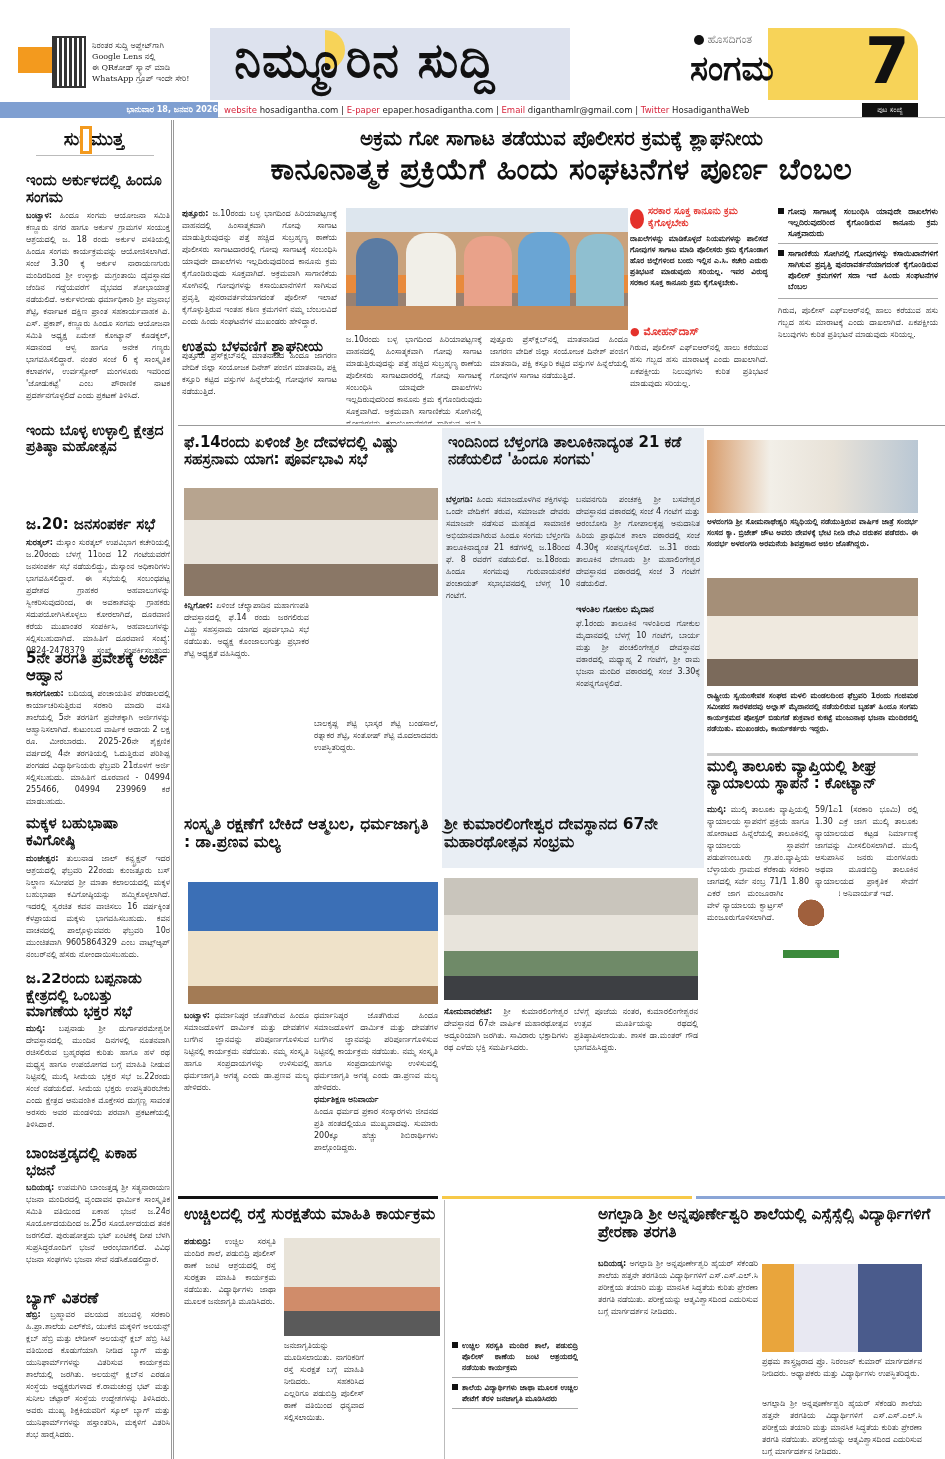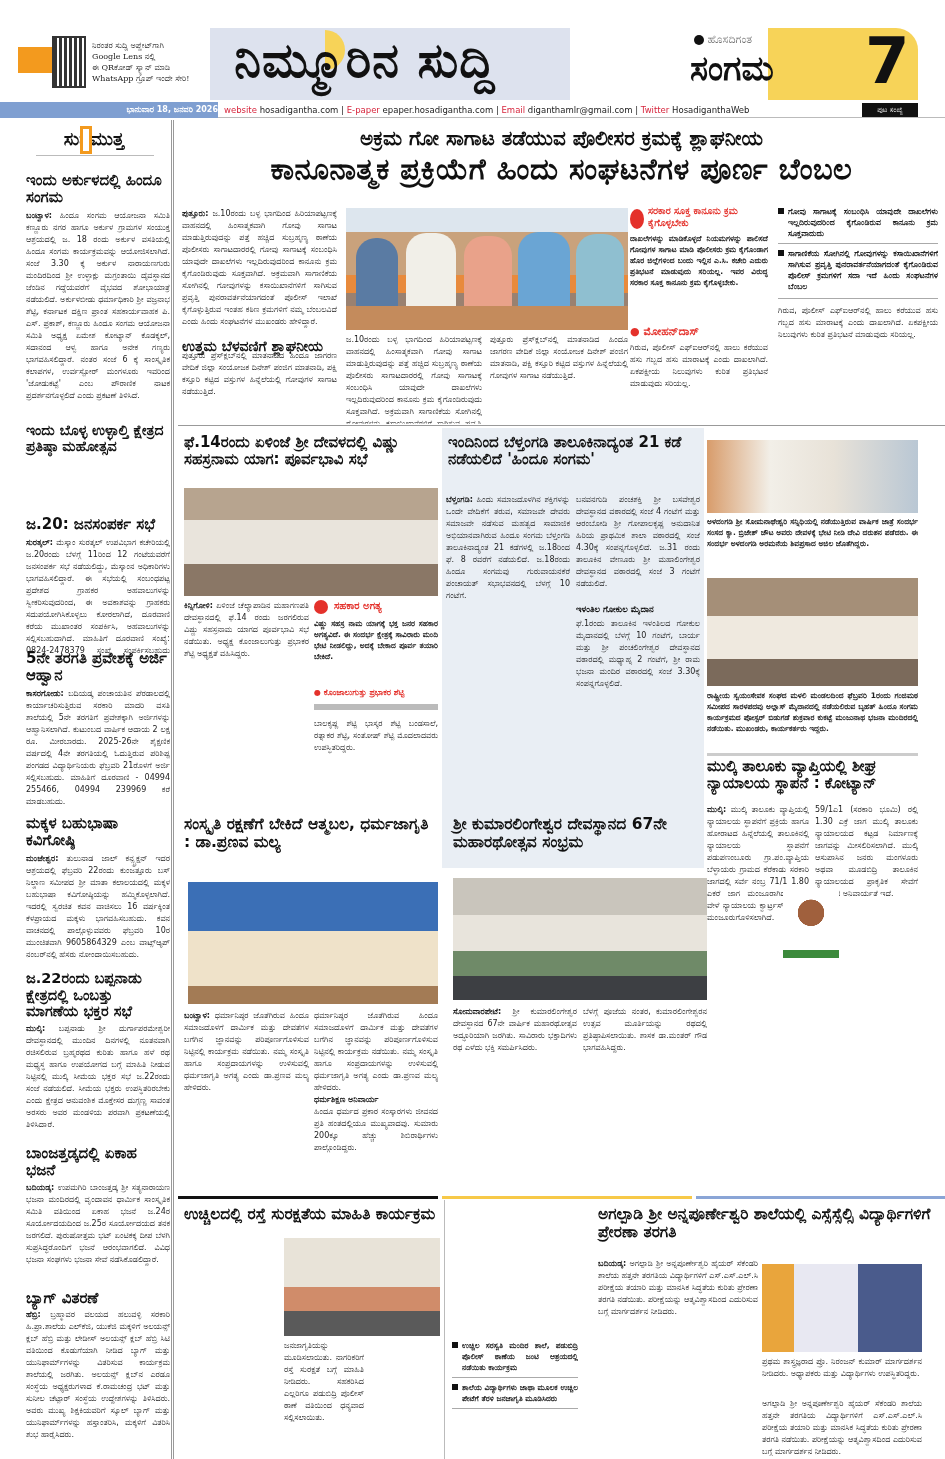--- a/index.html
+++ b/index.html
@@ -137,27 +137,20 @@
     <div class="body-text" style="margin-top:6px;height:80px">ಗಿರುವ, ಪೊಲೀಸ್ ಎಫ್‌ಐಆರ್‌ನಲ್ಲಿ ಹಾಲು ಕರೆಯುವ ಹಸು ಗಬ್ಬದ ಹಸು ಮಾರಾಟಕ್ಕೆ ಎಂದು ದಾಖಲಾಗಿದೆ. ಏಕಪಕ್ಷೀಯ ನಿಲುವುಗಳು ಕುರಿತ ಪ್ರತಿಭಟನೆ ಮಾಡುವುದು ಸರಿಯಲ್ಲ.</div>
   </div>
 </div>
 
 <div class="abs rule" style="left:178px;top:425px;width:767px;height:1px"></div>
 
 <div class="abs" style="left:180px;top:428px;width:258px;height:380px">
   <div class="hl" style="font-size:15px;padding:6px 4px 0">ಫೆ.14ರಂದು ಏಳಿಂಜೆ ಶ್ರೀ ದೇವಳದಲ್ಲಿ ವಿಷ್ಣು ಸಹಸ್ರನಾಮ ಯಾಗ: ಪೂರ್ವಭಾವಿ ಸಭೆ</div>
   <div class="abs photo" style="left:4px;top:60px;width:254px;height:108px;background:linear-gradient(180deg,#b7a48f 0 30%,#e9e4dc 30% 70%,#8a7766 70%)"></div>
   <div class="abs body-text" style="left:4px;top:172px;width:125px;height:205px"><b>ಕಿನ್ನಿಗೋಳಿ:</b> <span>ಏಳಿಂಜೆ ಚೆಲ್ಯಾಪಾಡಿನ ಮಹಾಗಣಪತಿ ದೇವಸ್ಥಾನದಲ್ಲಿ ಫೆ.14 ರಂದು ಜರಗಲಿರುವ ವಿಷ್ಣು ಸಹಸ್ರನಾಮ ಯಾಗದ ಪೂರ್ವಭಾವಿ ಸಭೆ ನಡೆಯಿತು. ಅಧ್ಯಕ್ಷ ಕೊಂಜಾಲುಗುತ್ತು ಪ್ರಭಾಕರ ಶೆಟ್ಟಿ ಅಧ್ಯಕ್ಷತೆ ವಹಿಸಿದ್ದರು.</span></div>
-  <div class="abs" style="left:134px;top:172px;width:124px;height:112px">
-    <div class="abs" style="left:0;top:0;width:14px;height:14px;border-radius:50%;background:#e4312b"></div>
-    <div class="abs" style="left:20px;top:0;font-size:10px;font-weight:bold;color:#e4312b">ಸಹಕಾರ ಅಗತ್ಯ</div>
-    <div class="abs body-text" style="left:0;top:18px;width:124px;height:66px;font-weight:bold;font-size:7.5px;line-height:11px">ವಿಷ್ಣು ಸಹಸ್ರ ನಾಮ ಯಾಗಕ್ಕೆ ಭಕ್ತ ಜನರ ಸಹಕಾರ ಅಗತ್ಯವಿದೆ. ಈ ಸಂದರ್ಭ ಕ್ಷೇತ್ರಕ್ಕೆ ಸಾವಿರಾರು ಮಂದಿ ಭೇಟಿ ನೀಡಲಿದ್ದು, ಅದಕ್ಕೆ ಬೇಕಾದ ಪೂರ್ವ ತಯಾರಿ ಬೇಕಿದೆ.</div>
-    <div class="abs" style="left:0;top:88px;font-size:8px;font-weight:bold;color:#e4312b">● <span>ಕೊಂಜಾಲುಗುತ್ತು ಪ್ರಭಾಕರ ಶೆಟ್ಟಿ</span></div>
-    <div class="abs" style="left:0;top:104px;width:124px;height:6px;background:#bbb"></div>
-  </div>
   <div class="abs body-text" style="left:134px;top:290px;width:124px;height:86px">ಬಾಲಕೃಷ್ಣ ಶೆಟ್ಟಿ ಭಾಸ್ಕರ ಶೆಟ್ಟಿ ಬಂಡಸಾಲೆ, ರತ್ನಾಕರ ಶೆಟ್ಟಿ, ಸಂತೋಷ್ ಶೆಟ್ಟಿ ಮೊದಲಾದವರು ಉಪಸ್ಥಿತರಿದ್ದರು.</div>
 </div>
 
 <div class="abs" style="left:442px;top:428px;width:262px;height:440px;background:#e9eef4">
   <div class="hl" style="font-size:15px;padding:6px 6px 0">ಇಂದಿನಿಂದ ಬೆಳ್ತಂಗಡಿ ತಾಲೂಕಿನಾದ್ಯಂತ 21 ಕಡೆ ನಡೆಯಲಿದೆ 'ಹಿಂದೂ ಸಂಗಮ'</div>
   <div class="abs body-text" style="left:4px;top:66px;width:124px;height:310px"><b>ಬೆಳ್ತಂಗಡಿ:</b> <span>ಹಿಂದು ಸಮಾಜದೊಳಗಿನ ಶಕ್ತಿಗಳನ್ನು ಒಂದೇ ವೇದಿಕೆಗೆ ತರುವ, ಸಮಾಜವೇ ದೇವರು ಸಮಾಜವೇ ನಡೆಸುವ ಮಹತ್ವದ ಸಾಮಾಜಿಕ ಅಭಿಯಾನವಾಗಿರುವ ಹಿಂದೂ ಸಂಗಮ ಬೆಳ್ತಂಗಡಿ ತಾಲೂಕಿನಾದ್ಯಂತ 21 ಕಡೆಗಳಲ್ಲಿ ಜ.18ರಿಂದ ಫೆ. 8 ರವರೆಗೆ ನಡೆಯಲಿದೆ. ಜ.18ರಂದು ಹಿಂದೂ ಸಂಗಮವು ಗುರುವಾಯನಕೆರೆ ಪಂಚಾಯತ್ ಸಭಾಭವನದಲ್ಲಿ ಬೆಳಗ್ಗೆ 10 ಗಂಟೆಗೆ.</span></div>
   <div class="abs body-text" style="left:134px;top:66px;width:124px;height:108px">ಬನವನಗುಡಿ ಪಂಚಶಕ್ತಿ ಶ್ರೀ ಬಸವೇಶ್ವರ ದೇವಸ್ಥಾನದ ವಠಾರದಲ್ಲಿ ಸಂಜೆ 4 ಗಂಟೆಗೆ ಮತ್ತು ಆರಂಬೋಡಿ ಶ್ರೀ ಗೋಪಾಲಕೃಷ್ಣ ಅನುದಾನಿತ ಹಿರಿಯ ಪ್ರಾಥಮಿಕ ಶಾಲಾ ವಠಾರದಲ್ಲಿ ಸಂಜೆ 4.30ಕ್ಕೆ ಸಂಪನ್ನಗೊಳ್ಳಲಿದೆ. ಜ.31 ರಂದು ತಾಲೂಕಿನ ವೇಣೂರು ಶ್ರೀ ಮಹಾಲಿಂಗೇಶ್ವರ ದೇವಸ್ಥಾನದ ವಠಾರದಲ್ಲಿ ಸಂಜೆ 3 ಗಂಟೆಗೆ ನಡೆಯಲಿದೆ.</div>
   <div class="abs" style="left:134px;top:176px;font-size:8.5px;font-weight:bold">ಇಳಂತಿಲ ಗೋಕುಲ ಮೈದಾನ</div>
   <div class="abs body-text" style="left:134px;top:190px;width:124px;height:186px">ಫೆ.1ರಂದು ತಾಲೂಕಿನ ಇಳಂತಿಲದ ಗೋಕುಲ ಮೈದಾನದಲ್ಲಿ ಬೆಳಗ್ಗೆ 10 ಗಂಟೆಗೆ, ಬಾರ್ಯ ಮತ್ತು ಶ್ರೀ ಪಂಚಲಿಂಗೇಶ್ವರ ದೇವಸ್ಥಾನದ ವಠಾರದಲ್ಲಿ ಮಧ್ಯಾಹ್ನ 2 ಗಂಟೆಗೆ, ಶ್ರೀ ರಾಮ ಭಜನಾ ಮಂದಿರ ವಠಾರದಲ್ಲಿ ಸಂಜೆ 3.30ಕ್ಕೆ ಸಂಪನ್ನಗೊಳ್ಳಲಿದೆ.</div>
 </div>
@@ -179,33 +172,34 @@
   <div class="hl" style="font-size:15.5px;padding:4px">ಸಂಸ್ಕೃತಿ ರಕ್ಷಣೆಗೆ ಬೇಕಿದೆ ಆತ್ಮಬಲ, ಧರ್ಮಜಾಗೃತಿ : ಡಾ.ಪ್ರಣವ ಮಲ್ಯ</div>
   <div class="abs photo" style="left:8px;top:70px;width:250px;height:122px;background:linear-gradient(180deg,#3b6fb6 0 40%,#efe2c9 40% 85%,#a37b55 85%)"></div>
   <div class="abs body-text" style="left:4px;top:198px;width:125px;height:180px"><b>ಬಂಟ್ವಾಳ:</b> <span>ಧರ್ಮಾನಿಷ್ಠರ ಜೊತೆಗಿರುವ ಹಿಂದೂ ಸಮಾಜದೊಳಗೆ ದಾರ್ಮಿಕ ಮತ್ತು ದೇವತೆಗಳ ಬಗೆಗಿನ ಜ್ಞಾನವನ್ನು ಪರಿಪೂರ್ಣಗೊಳಿಸುವ ನಿಟ್ಟಿನಲ್ಲಿ ಕಾರ್ಯಕ್ರಮ ನಡೆಯಿತು. ನಮ್ಮ ಸಂಸ್ಕೃತಿ ಹಾಗೂ ಸಂಪ್ರದಾಯಗಳನ್ನು ಉಳಿಸುವಲ್ಲಿ ಧರ್ಮಜಾಗೃತಿ ಅಗತ್ಯ ಎಂದು ಡಾ.ಪ್ರಣವ ಮಲ್ಯ ಹೇಳಿದರು.</span></div>
   <div class="abs body-text" style="left:134px;top:198px;width:124px;height:180px">
     <span>ಧರ್ಮಾನಿಷ್ಠರ ಜೊತೆಗಿರುವ ಹಿಂದೂ ಸಮಾಜದೊಳಗೆ ದಾರ್ಮಿಕ ಮತ್ತು ದೇವತೆಗಳ ಬಗೆಗಿನ ಜ್ಞಾನವನ್ನು ಪರಿಪೂರ್ಣಗೊಳಿಸುವ ನಿಟ್ಟಿನಲ್ಲಿ ಕಾರ್ಯಕ್ರಮ ನಡೆಯಿತು. ನಮ್ಮ ಸಂಸ್ಕೃತಿ ಹಾಗೂ ಸಂಪ್ರದಾಯಗಳನ್ನು ಉಳಿಸುವಲ್ಲಿ ಧರ್ಮಜಾಗೃತಿ ಅಗತ್ಯ ಎಂದು ಡಾ.ಪ್ರಣವ ಮಲ್ಯ ಹೇಳಿದರು.</span>
     <b style="display:block">ಧರ್ಮಶಿಕ್ಷಣ ಅನಿವಾರ್ಯ</b>
     <span>ಹಿಂದೂ ಧರ್ಮದ ಪ್ರಕಾರ ಸಂಸ್ಕಾರಗಳು ಜೀವನದ ಪ್ರತಿ ಹಂತದಲ್ಲಿಯೂ ಮುಖ್ಯವಾದವು. ಸುಮಾರು 200ಕ್ಕೂ ಹೆಚ್ಚು ಶಿಬಿರಾರ್ಥಿಗಳು ಪಾಲ್ಗೊಂಡಿದ್ದರು.</span>
   </div>
 </div>
 
-<div class="abs" style="left:449px;top:812px;width:258px;height:380px">
+<div class="abs" style="left:440px;top:812px;width:258px;height:380px">
   <div class="hl" style="font-size:15.5px;padding:4px">ಶ್ರೀ ಕುಮಾರಲಿಂಗೇಶ್ವರ ದೇವಸ್ಥಾನದ 67ನೇ ಮಹಾರಥೋತ್ಸವ ಸಂಭ್ರಮ</div>
   <div class="abs photo" style="left:4px;top:66px;width:254px;height:122px;background:linear-gradient(180deg,#c9c5bc 0 30%,#e8e4dc 30% 60%,#6f8a68 60% 80%,#3d3f43 80%)"></div>
   <div class="abs body-text" style="left:4px;top:194px;width:124px;height:184px"><b>ಸೋಮವಾರಪೇಟೆ:</b> <span>ಶ್ರೀ ಕುಮಾರಲಿಂಗೇಶ್ವರ ದೇವಸ್ಥಾನದ 67ನೇ ವಾರ್ಷಿಕ ಮಹಾರಥೋತ್ಸವ ಅದ್ಧೂರಿಯಾಗಿ ಜರಗಿತು. ಸಾವಿರಾರು ಭಕ್ತಾದಿಗಳು ರಥ ಎಳೆದು ಭಕ್ತಿ ಸಮರ್ಪಿಸಿದರು.</span></div>
   <div class="abs body-text" style="left:134px;top:194px;width:124px;height:184px">ಬೆಳಗ್ಗೆ ಪೂಜೆಯ ನಂತರ, ಕುಮಾರಲಿಂಗೇಶ್ವರನ ಉತ್ಸವ ಮೂರ್ತಿಯನ್ನು ರಥದಲ್ಲಿ ಪ್ರತಿಷ್ಠಾಪಿಸಲಾಯಿತು. ಶಾಸಕ ಡಾ.ಮಂತರ್ ಗೌಡ ಭಾಗವಹಿಸಿದ್ದರು.</div>
 </div>
 
 <div class="abs" style="left:178px;top:1196px;width:260px;height:3px;background:#111"></div>
 <div class="abs" style="left:442px;top:1196px;width:250px;height:3px;background:#f7c948"></div>
 <div class="abs" style="left:696px;top:1196px;width:249px;height:3px;background:#8aa5d6"></div>
 
 <div class="abs" style="left:180px;top:1200px;width:265px;height:259px;border-right:1px solid #bbb">
   <div class="hl" style="font-size:15.5px;padding:6px 4px">ಉಚ್ಚಿಲದಲ್ಲಿ ರಸ್ತೆ ಸುರಕ್ಷತೆಯ ಮಾಹಿತಿ ಕಾರ್ಯಕ್ರಮ</div>
+  <div class="abs body-text" style="left:4px;top:36px;width:92px;height:220px"><b>ಪಡುಬಿದ್ರಿ:</b> <span>ಉಚ್ಚಿಲ ಸರಸ್ವತಿ ಮಂದಿರ ಶಾಲೆ, ಪಡುಬಿದ್ರಿ ಪೊಲೀಸ್ ಠಾಣೆ ಜಂಟಿ ಆಶ್ರಯದಲ್ಲಿ ರಸ್ತೆ ಸುರಕ್ಷತಾ ಮಾಹಿತಿ ಕಾರ್ಯಕ್ರಮ ನಡೆಯಿತು. ವಿದ್ಯಾರ್ಥಿಗಳು ಜಾಥಾ ಮೂಲಕ ಜನಜಾಗೃತಿ ಮೂಡಿಸಿದರು.</span></div>
   <div class="abs photo" style="left:104px;top:38px;width:156px;height:98px;background:linear-gradient(180deg,#e8e3d8 0 50%,#d08c6a 50% 75%,#5a5a5a 75%)"></div>
   <div class="abs body-text" style="left:104px;top:140px;width:80px;height:116px">ಜನಜಾಗೃತಿಯನ್ನು ಮೂಡಿಸಲಾಯಿತು. ನಾಗರಿಕರಿಗೆ ರಸ್ತೆ ಸುರಕ್ಷತೆ ಬಗ್ಗೆ ಮಾಹಿತಿ ನೀಡಿದರು. ಸಹಕರಿಸಿದ ಎಲ್ಲರಿಗೂ ಪಡುಬಿದ್ರಿ ಪೊಲೀಸ್ ಠಾಣೆ ವತಿಯಿಂದ ಧನ್ಯವಾದ ಸಲ್ಲಿಸಲಾಯಿತು.</div>
   <div class="abs" style="left:190px;top:140px;width:72px"></div>
 </div>
 <div class="abs" style="left:452px;top:1340px;width:126px">
   <div class="body-text" style="font-weight:bold;font-size:7.5px;line-height:11px;padding-left:10px;position:relative;border-bottom:1px solid #aaa;padding-bottom:4px">
     <span style="position:absolute;left:0;top:2px;width:6px;height:6px;background:#111"></span>
     <span>ಉಚ್ಚಿಲ ಸರಸ್ವತಿ ಮಂದಿರ ಶಾಲೆ, ಪಡುಬಿದ್ರಿ ಪೊಲೀಸ್ ಠಾಣೆಯ ಜಂಟಿ ಆಶ್ರಯದಲ್ಲಿ ನಡೆಯಿತು ಕಾರ್ಯಕ್ರಮ</span></div>
   <div class="body-text" style="font-weight:bold;font-size:7.5px;line-height:11px;padding-left:10px;position:relative;margin-top:4px;border-bottom:1px solid #aaa;padding-bottom:4px">
     <span style="position:absolute;left:0;top:2px;width:6px;height:6px;background:#111"></span>

